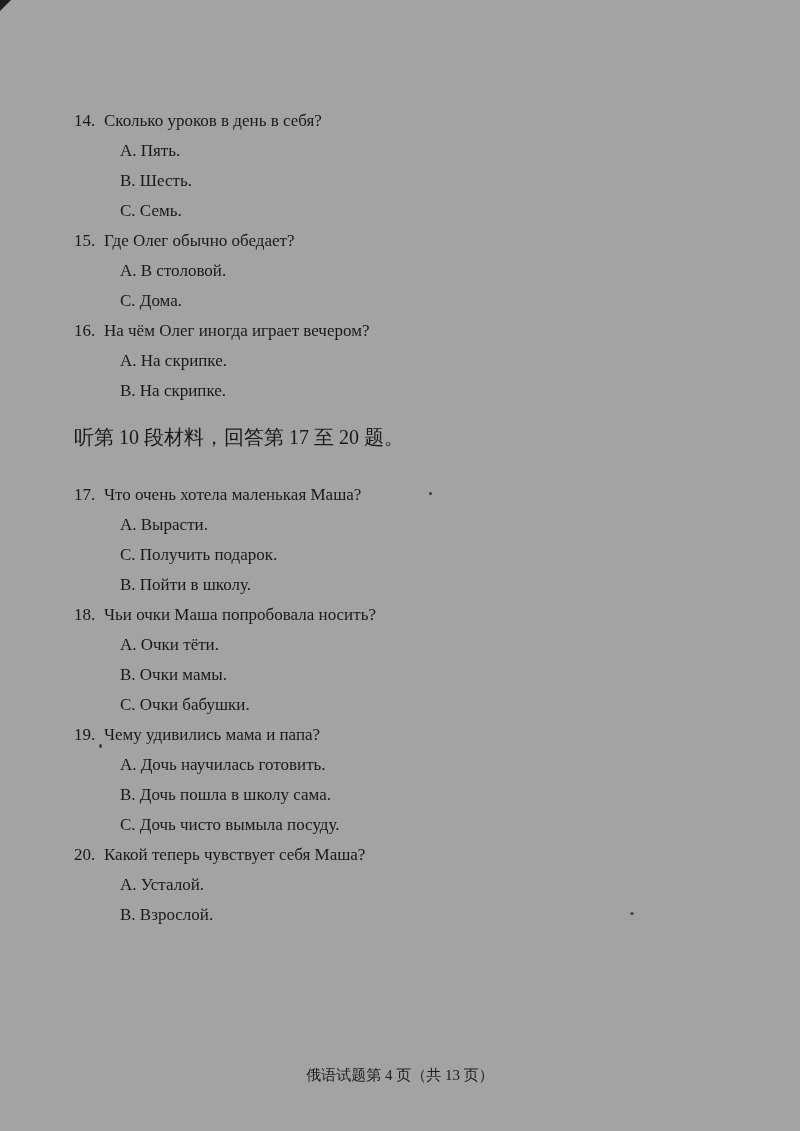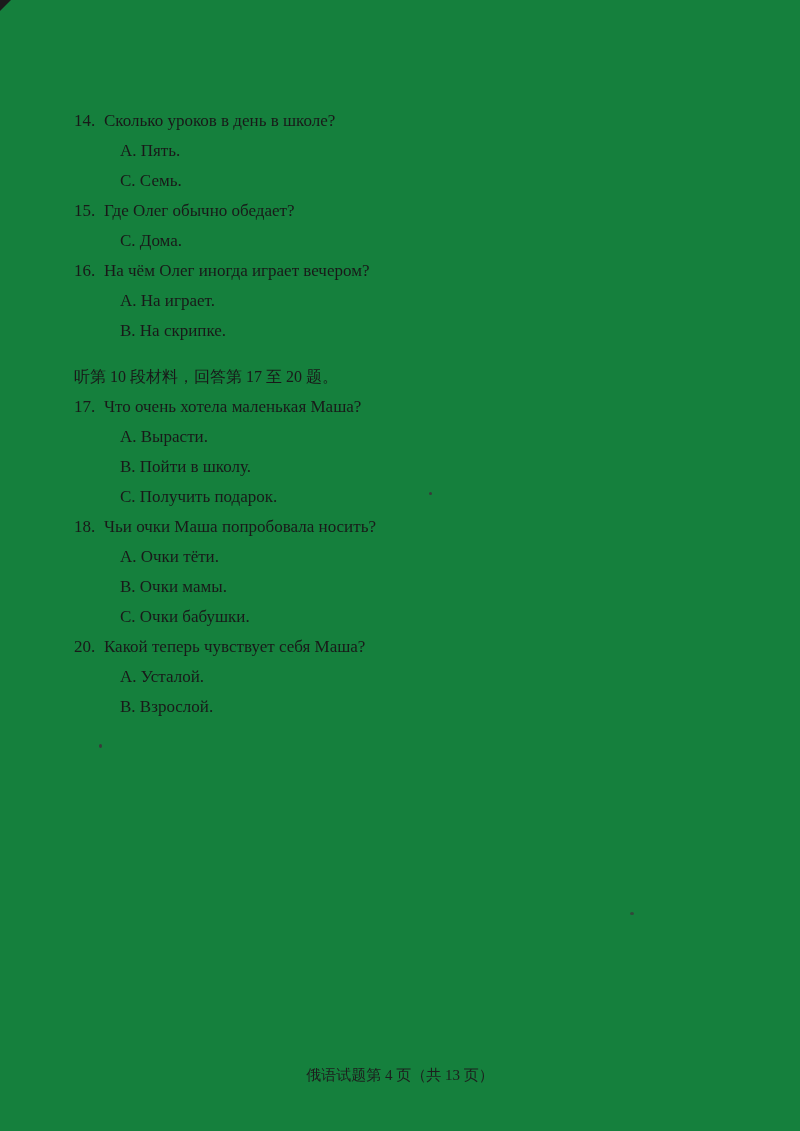--- a/index.html
+++ b/index.html
@@ -2,21 +2,21 @@
 <html><head>
 <meta charset="utf-8">
 <style>
   * { margin: 0; padding: 0; box-sizing: border-box; }
   html, body { width: 800px; height: 1131px; }
   body { background: #e9e9e9; }
   .page {
     position: relative;
     width: 800px;
     height: 1131px;
-    background: #15803d;
+    background: #a3a3a3;
     font-family: "Liberation Serif", "DejaVu Serif", serif;
     color: #191919;
     overflow: hidden;
   }
   .content {
     position: absolute;
     top: 106px;
     left: 74px;
     right: 36px;
     font-size: 17px;
@@ -24,22 +24,22 @@
   .line { line-height: 30px; white-space: nowrap; }
   .q-line { display: flex; align-items: baseline; }
   .q-num {
     flex: 0 0 auto;
     min-width: 30px;
   }
   .q-text { flex: 1 1 auto; }
   .option { margin-left: 46px; }
   .section-note {
     margin-top: 16px;
-    margin-bottom: 0;
-    font-size: 16px;
+    margin-bottom: 28px;
+    font-size: 20px;
     font-family: "Liberation Serif", "DejaVu Serif", serif;
   }
   .footer {
     position: absolute;
     left: 0;
     right: 0;
     bottom: 46px;
     text-align: center;
     font-size: 15px;
     color: #1d1d1d;
@@ -69,65 +69,76 @@
   <div class="corner-mark"></div>
   <div class="speck speck-1"></div>
   <div class="speck speck-2"></div>
   <div class="speck speck-3"></div>
 
   <div class="content">
 
     <div class="question">
       <div class="line q-line">
         <span class="q-num">14.</span>
-        <span class="q-text">Сколько уроков в день в школе?</span>
+        <span class="q-text">Сколько уроков в день в себя?</span>
       </div>
       <div class="line option">A. Пять.</div>
+      <div class="line option">B. Шесть.</div>
       <div class="line option">C. Семь.</div>
     </div>
 
     <div class="question">
       <div class="line q-line">
         <span class="q-num">15.</span>
         <span class="q-text">Где Олег обычно обедает?</span>
       </div>
+      <div class="line option">A. В столовой.</div>
       <div class="line option">C. Дома.</div>
     </div>
 
     <div class="question">
       <div class="line q-line">
         <span class="q-num">16.</span>
         <span class="q-text">На чём Олег иногда играет вечером?</span>
       </div>
-      <div class="line option">A. На играет.</div>
+      <div class="line option">A. На скрипке.</div>
       <div class="line option">B. На скрипке.</div>
     </div>
 
     <div class="line section-note">听第 10 段材料，回答第 17 至 20 题。</div>
 
     <div class="question">
       <div class="line q-line">
         <span class="q-num">17.</span>
         <span class="q-text">Что очень хотела маленькая Маша?</span>
       </div>
       <div class="line option">A. Вырасти.</div>
+      <div class="line option">C. Получить подарок.</div>
       <div class="line option">B. Пойти в школу.</div>
-      <div class="line option">C. Получить подарок.</div>
     </div>
 
     <div class="question">
       <div class="line q-line">
         <span class="q-num">18.</span>
         <span class="q-text">Чьи очки Маша попробовала носить?</span>
       </div>
       <div class="line option">A. Очки тёти.</div>
       <div class="line option">B. Очки мамы.</div>
       <div class="line option">C. Очки бабушки.</div>
     </div>
 
+    <div class="question">
+      <div class="line q-line">
+        <span class="q-num">19.</span>
+        <span class="q-text">Чему удивились мама и папа?</span>
+      </div>
+      <div class="line option">A. Дочь научилась готовить.</div>
+      <div class="line option">B. Дочь пошла в школу сама.</div>
+      <div class="line option">C. Дочь чисто вымыла посуду.</div>
+    </div>
 
     <div class="question">
       <div class="line q-line">
         <span class="q-num">20.</span>
         <span class="q-text">Какой теперь чувствует себя Маша?</span>
       </div>
       <div class="line option">A. Усталой.</div>
       <div class="line option">B. Взрослой.</div>
     </div>
 

